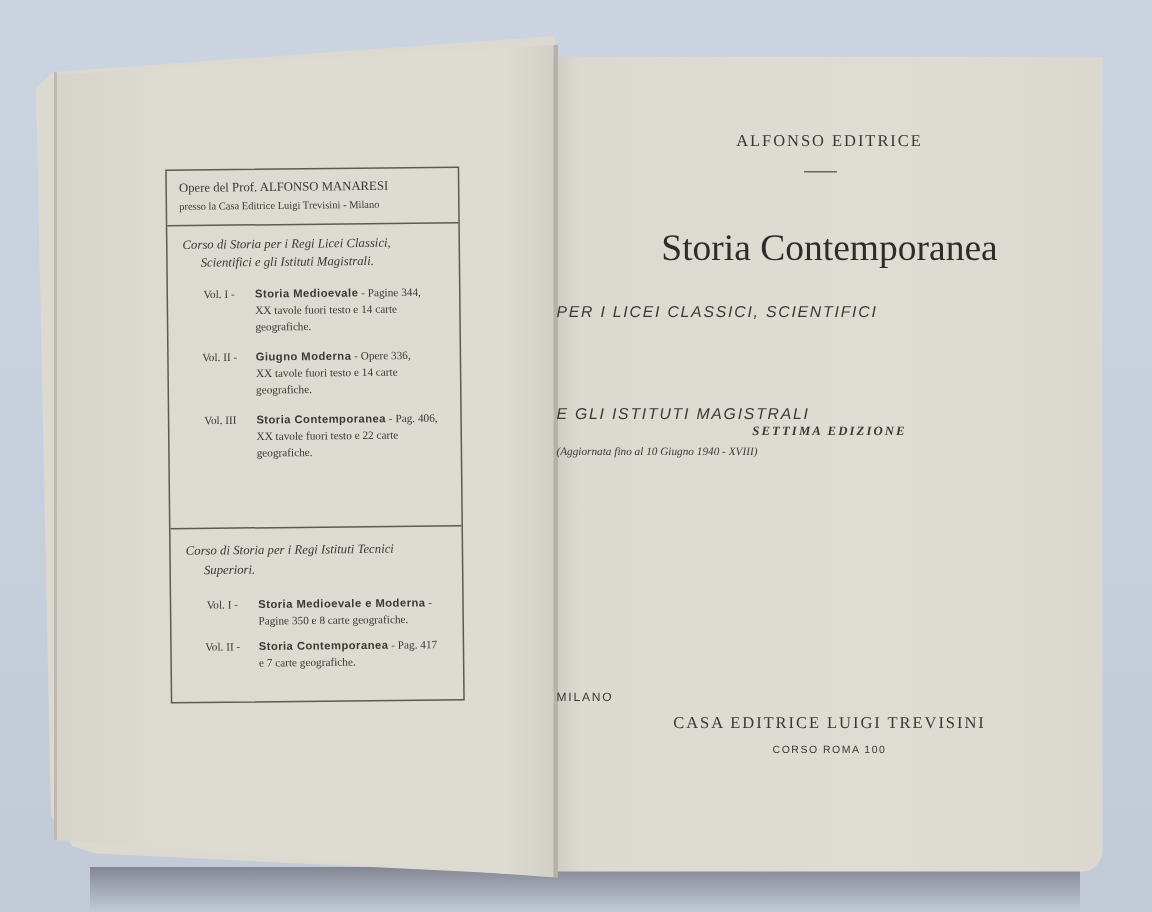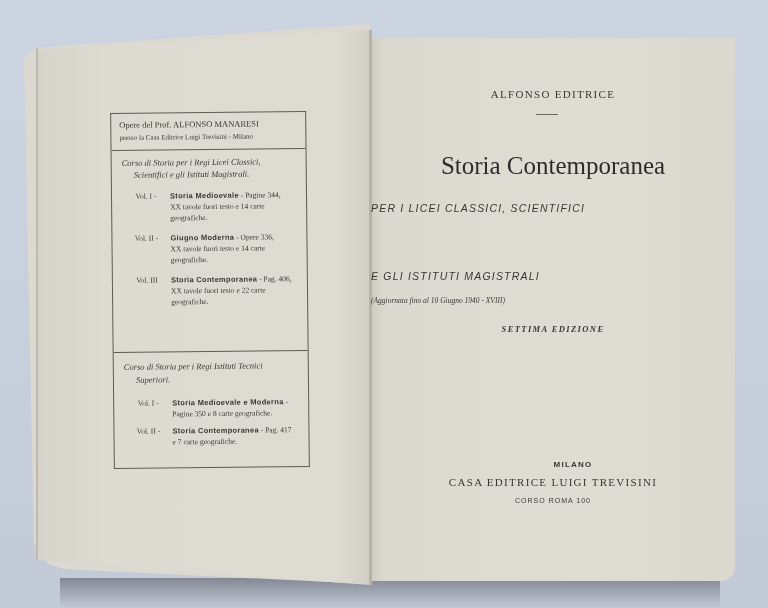--- a/index.html
+++ b/index.html
@@ -23,23 +23,23 @@
   .it{font-style:italic;}
   .b{font-weight:bold;font-family:"Liberation Sans","DejaVu Sans",sans-serif;font-size:7.5px;letter-spacing:0.3px;}
   .vol{position:absolute;left:0;width:100%;font-size:7.5px;line-height:11px;}
   .vol .num{position:absolute;left:0;width:52px;text-align:center;padding-left:16px;box-sizing:border-box;}
   .vol .desc{position:absolute;left:58px;right:4px;}
 
   .author{position:absolute;left:371px;top:88px;width:364px;text-align:center;font-size:11px;letter-spacing:1.3px;}
   .rule{position:absolute;left:536px;top:114px;width:22px;height:1px;background:#6a665e;}
   .title{position:absolute;left:371px;top:152px;width:364px;text-align:center;font-size:25px;color:#2e2c28;}
   .sub{position:absolute;left:371px;width:364px;text-align:left;font-size:10.5px;letter-spacing:1.2px;font-family:"Liberation Sans","DejaVu Sans",sans-serif;font-style:italic;}
-  .edition{position:absolute;left:371px;top:282px;width:364px;text-align:center;font-size:8.5px;font-style:italic;letter-spacing:1.4px;font-weight:bold;margin-top:42px;}
+  .edition{position:absolute;left:371px;top:282px;width:364px;text-align:center;font-size:8.5px;font-style:italic;letter-spacing:1.4px;font-weight:bold;}
   .updated{position:absolute;left:371px;top:296px;width:364px;text-align:left;font-size:7.5px;font-style:italic;}
-  .city{position:absolute;left:391px;top:460px;width:364px;text-align:center;font-size:8px;letter-spacing:1.2px;font-family:"Liberation Sans","DejaVu Sans",sans-serif;font-weight:bold;}
+  .city{position:absolute;left:371px;top:460px;width:364px;text-align:left;font-size:8px;letter-spacing:1.2px;font-family:"Liberation Sans","DejaVu Sans",sans-serif;}
   .publisher{position:absolute;left:371px;top:476px;width:364px;text-align:center;font-size:11px;letter-spacing:1.3px;font-family:Liberation Serif, serif;}
   .address{position:absolute;left:371px;top:497px;width:364px;text-align:center;font-size:7px;letter-spacing:1px;font-family:"Liberation Sans","DejaVu Sans",sans-serif;}
 </style>
 </head>
 <body>
 
 <div class="bg"></div>
 <div class="shadow"></div>
 
 <div class="left-page"></div>

